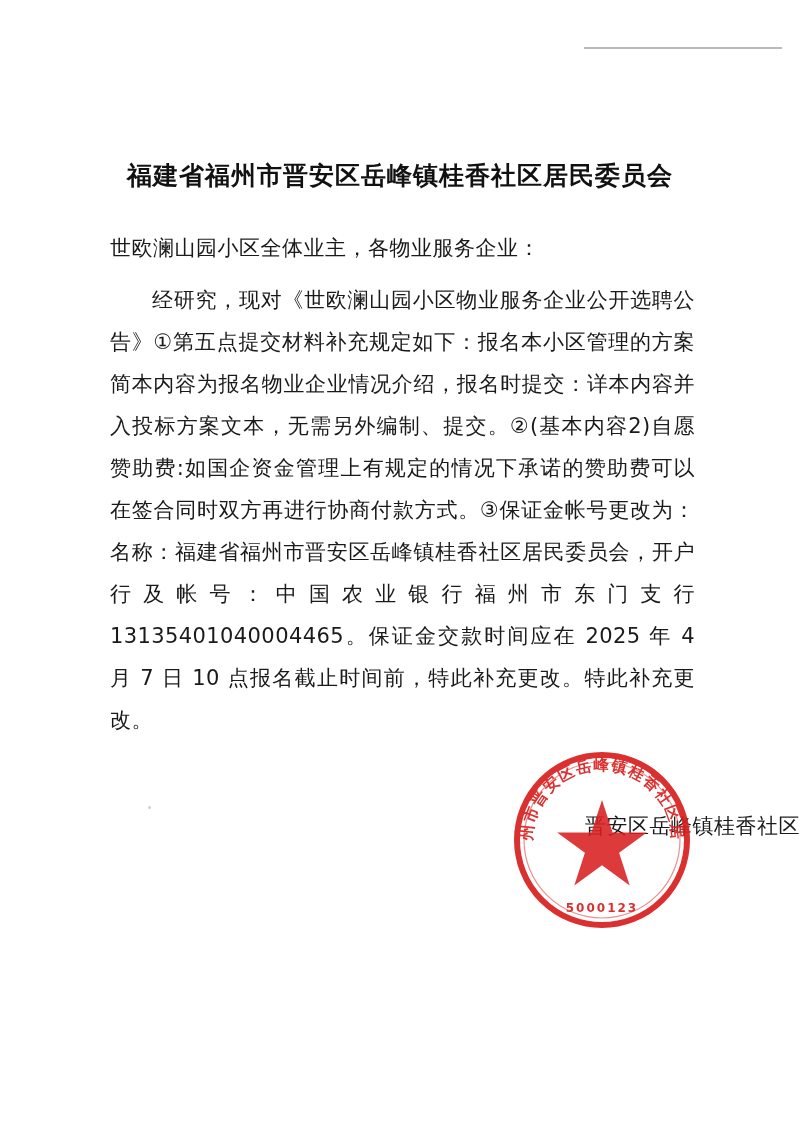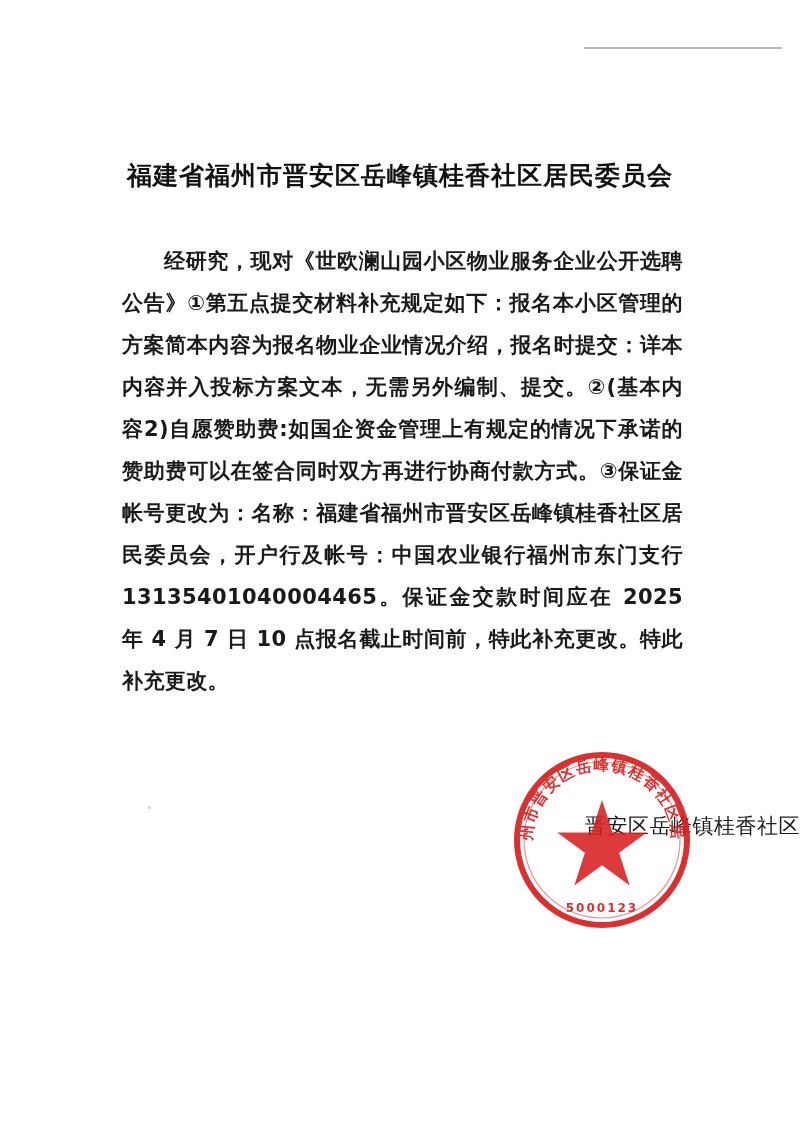--- a/index.html
+++ b/index.html
@@ -58,26 +58,25 @@
     line-height: 1.95;
     letter-spacing: 0.5px;
     margin: 0 0 10px 0;
     font-family: "DejaVu Sans", "Liberation Sans", sans-serif;
   }
 
   .para {
     font-size: 21px;
     line-height: 2.0;
     letter-spacing: 0.4px;
-    margin: 12px;
+    margin: 0;
     text-align: justify;
     text-justify: inter-ideograph;
     text-indent: 2em;
     font-family: "DejaVu Sans", "Liberation Sans", sans-serif;
-    font-weight: bold;
   }
 
   .signature {
     position: absolute;
     top: 805px;
     left: 0;
     width: 800px;
   }
 
   .sig-line {
@@ -123,20 +122,21 @@
 </head>
 <body>
 
 <div class="page">
 
   <div class="scan-line"></div>
 
   <h1 class="doc-title">福建省福州市晋安区岳峰镇桂香社区居民委员会</h1>
 
   <div class="body-block">
+    <p class="salutation">世欧澜山园小区全体业主，各物业服务企业：</p>
     <p class="para">经研究，现对《世欧澜山园小区物业服务企业公开选聘公告》①第五点提交材料补充规定如下：报名本小区管理的方案简本内容为报名物业企业情况介绍，报名时提交：详本内容并入投标方案文本，无需另外编制、提交。②(基本内容2)自愿赞助费:如国企资金管理上有规定的情况下承诺的赞助费可以在签合同时双方再进行协商付款方式。③保证金帐号更改为：名称：福建省福州市晋安区岳峰镇桂香社区居民委员会，开户行及帐号：中国农业银行福州市东门支行13135401040004465。保证金交款时间应在 2025 年 4 月 7 日 10 点报名截止时间前，特此补充更改。特此补充更改。</p>
   </div>
 
   <div class="faint-dot"></div>
 
   <div class="signature">
     <div class="sig-line">晋安区岳峰镇桂香社区</div>
   </div>
 
   <div class="seal">

